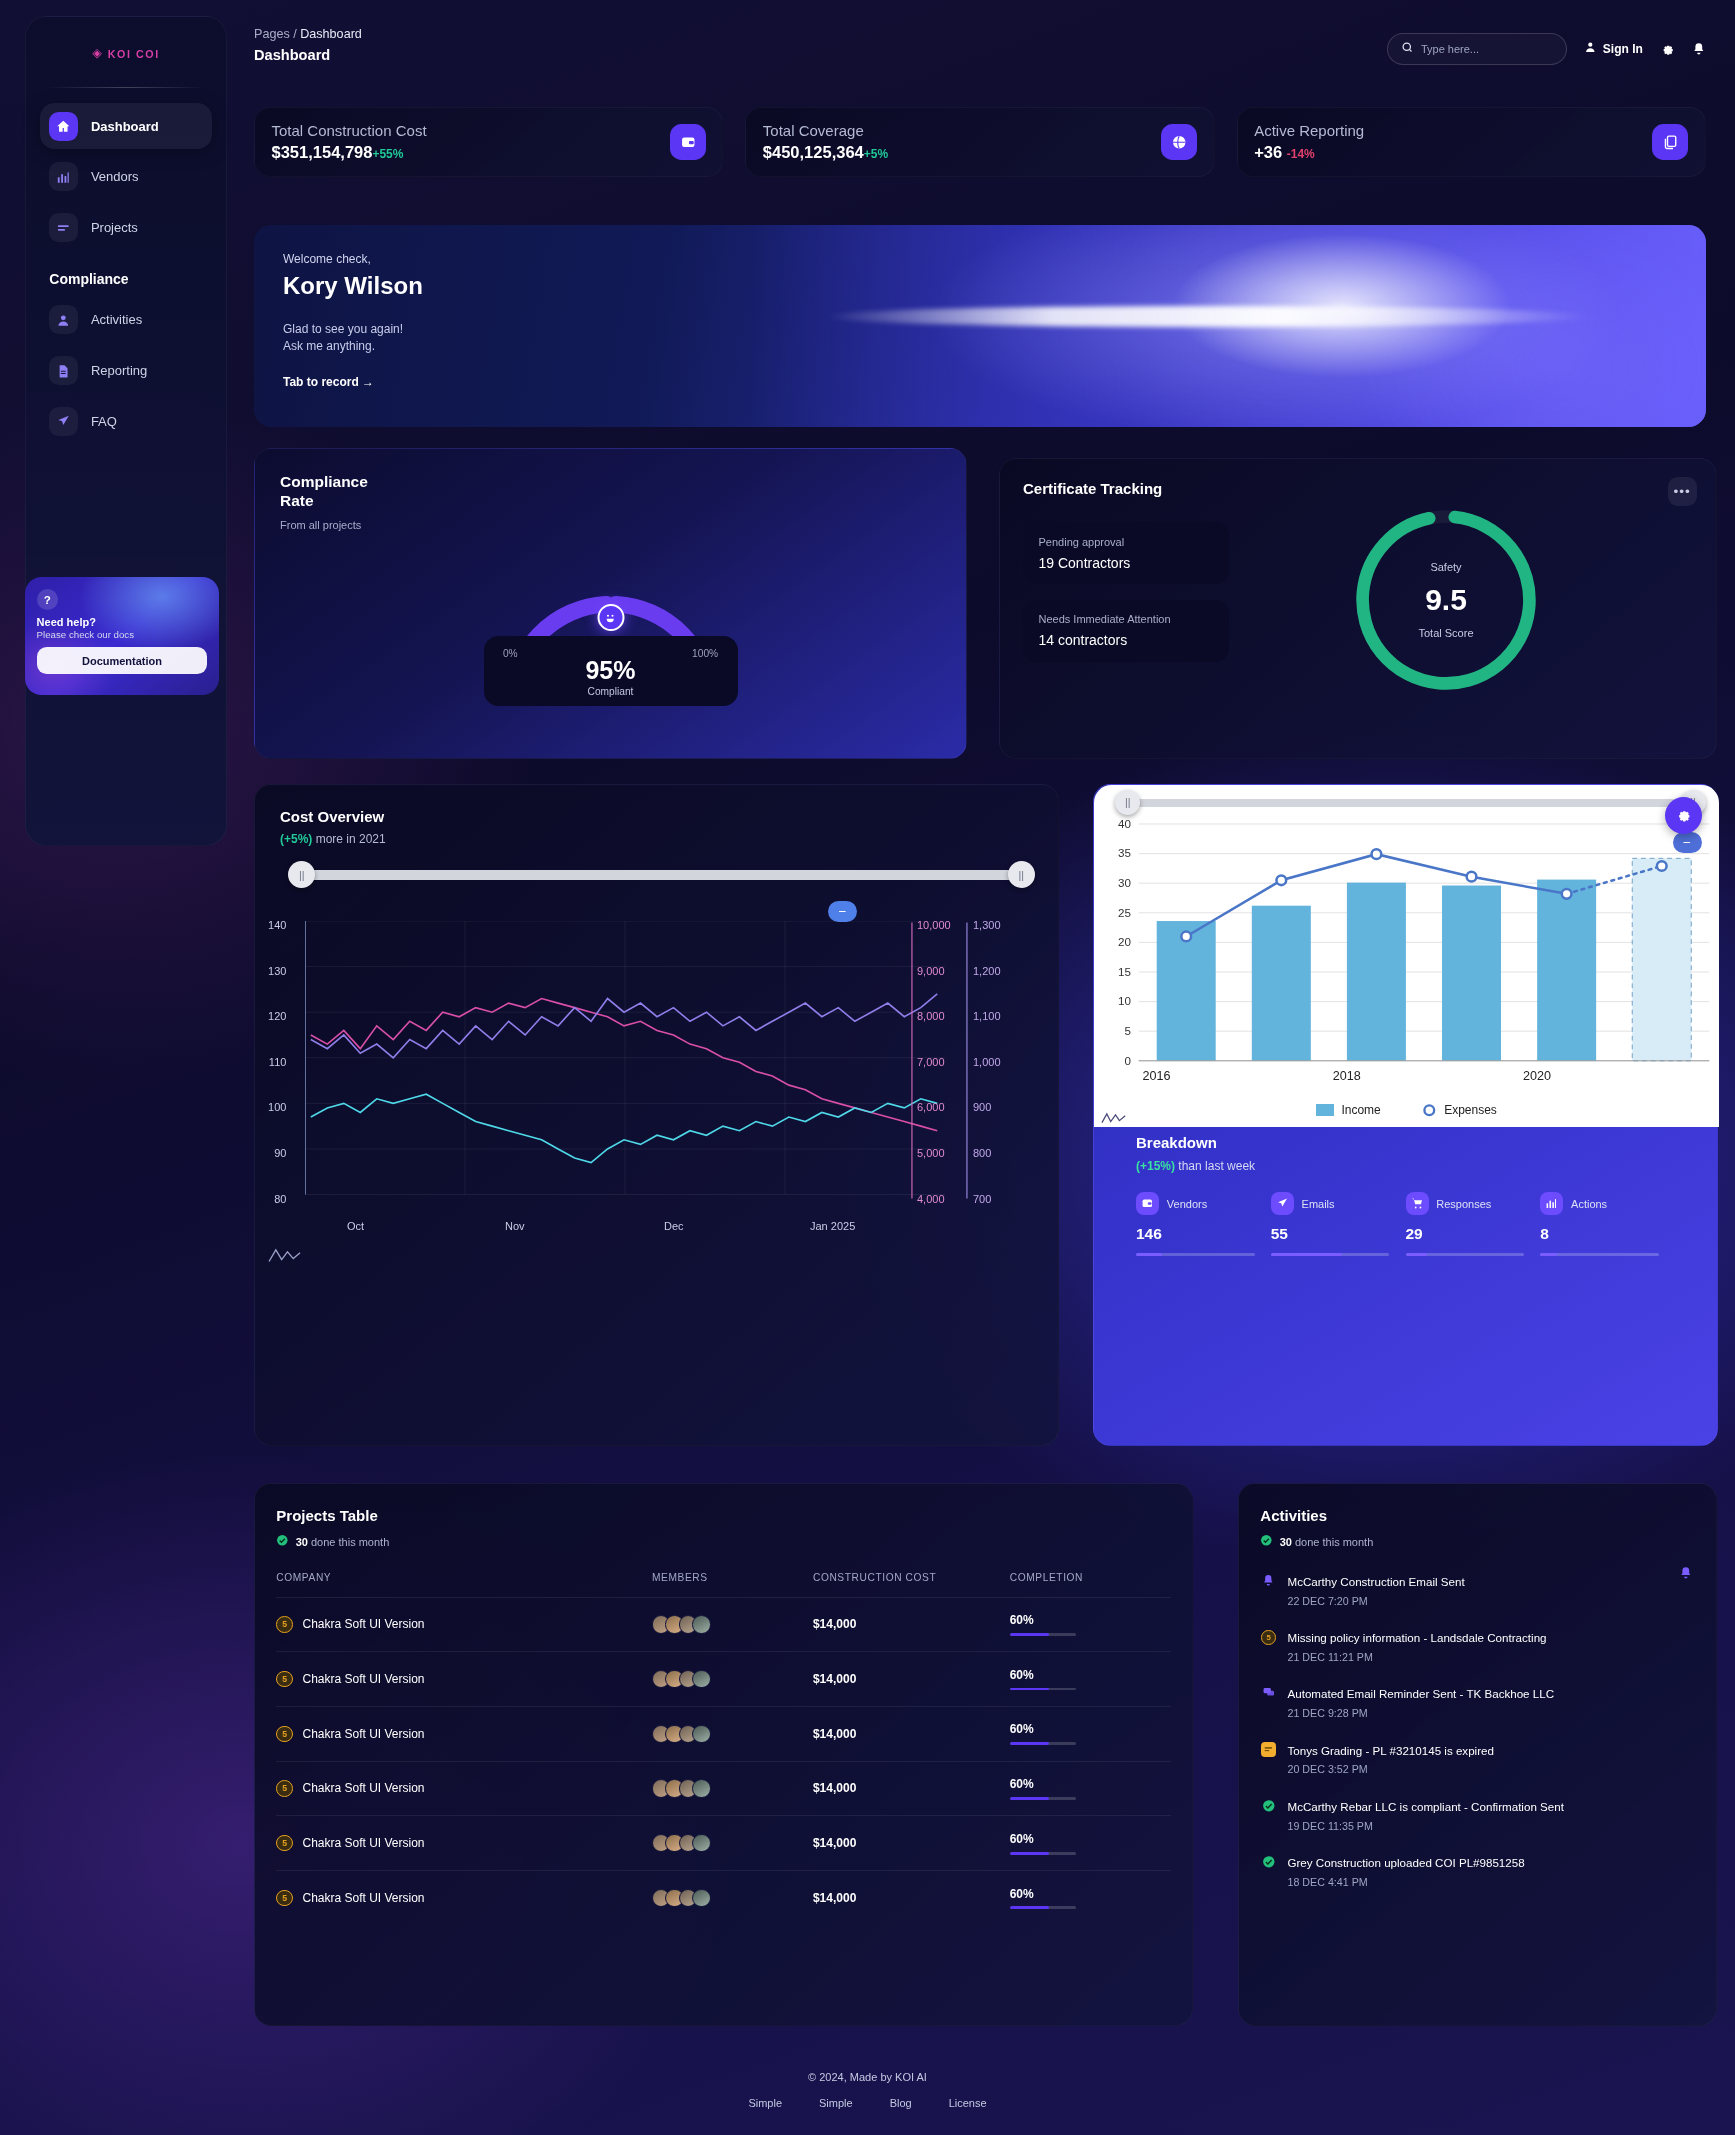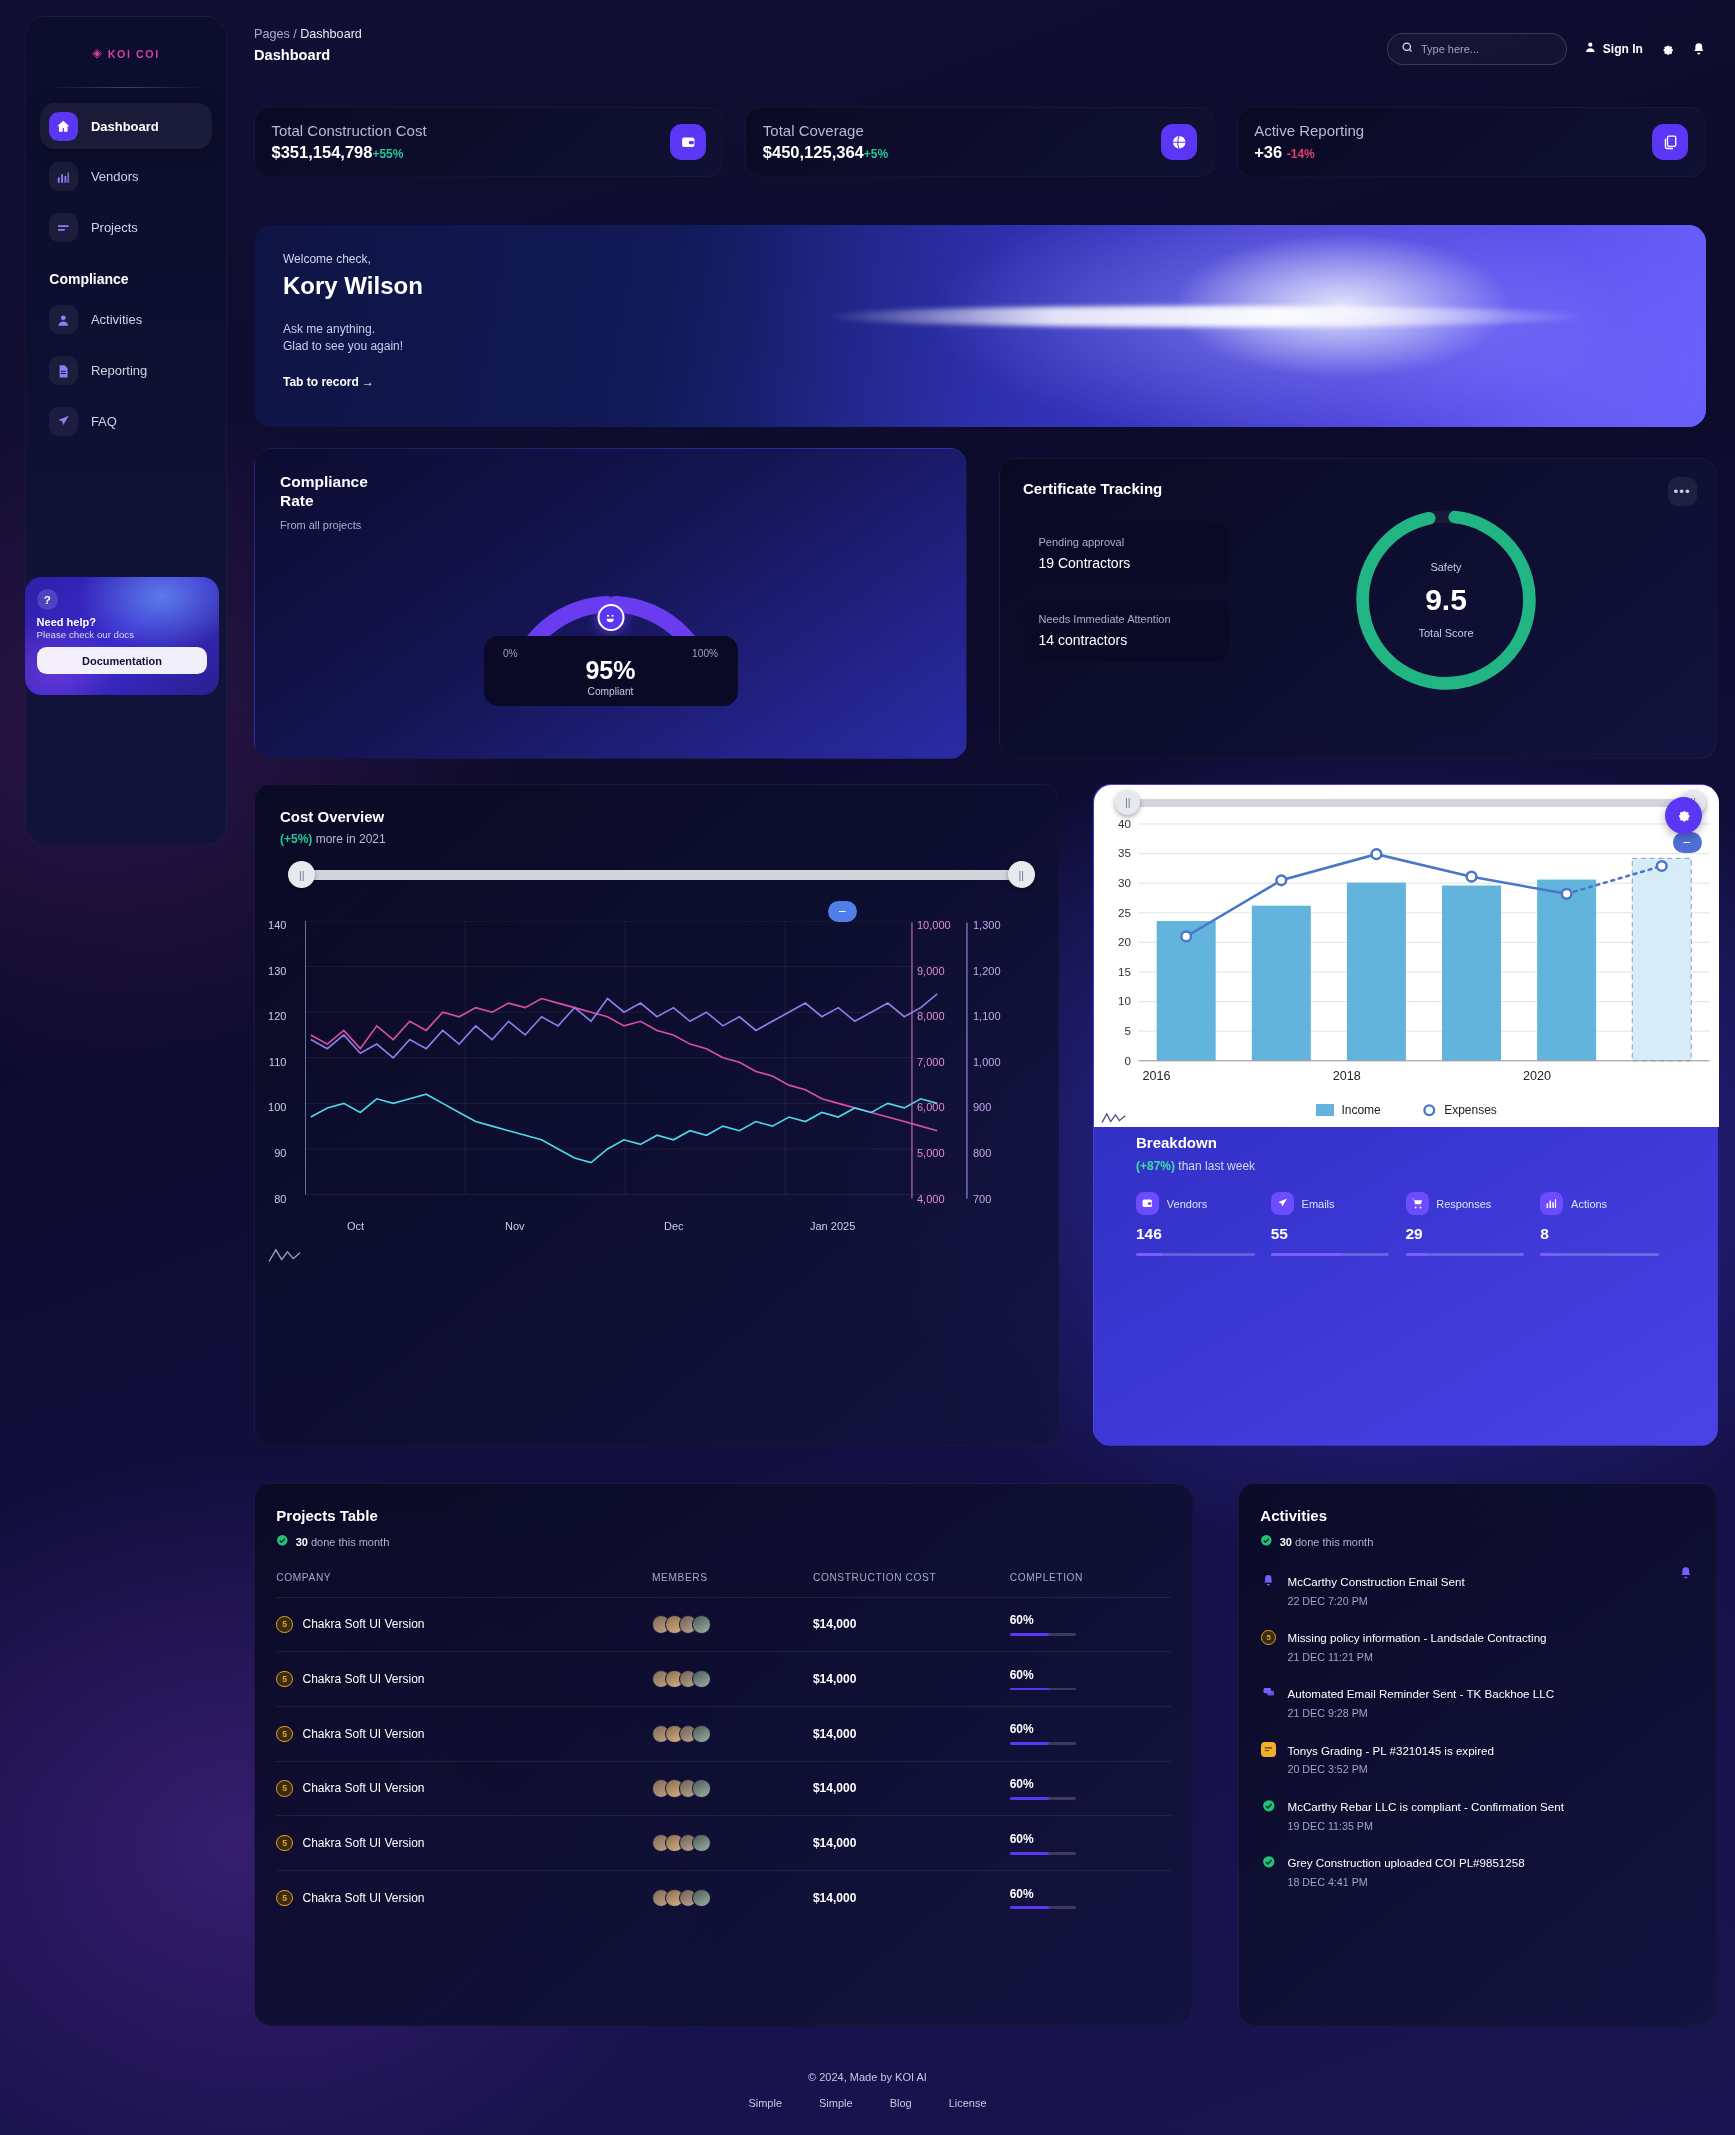--- a/index.html
+++ b/index.html
@@ -471,22 +471,22 @@
     </div>
   </div>
 </div>
 
 <div class="welcome">
   <div class="welcome-art"></div>
   <div class="welcome-inner">
     <div class="wb-hi">Welcome check,</div>
     <div class="wb-name">Kory Wilson</div>
     <div class="wb-line">
+      <div>Glad to see you again!</div>
       <div>Ask me anything.</div>
-      <div>Glad to see you again!</div>
     </div>
     <div class="wb-cta">Tab to record  →</div>
   </div>
 </div>
 
 <div class="panel" id="compliance-rate">
   <div class="panel-title ct">Compliance</div>
   <div class="panel-title ct">Rate</div>
   <div class="cr-sub">From all projects</div>
 
@@ -692,21 +692,21 @@
       </span>
     </div>
     <svg width="33" height="15.5" style="position:absolute;left:5.8px;bottom:1.9px" viewBox="0 0 34 16">
       <path d="M2 13 L7 4 L11 12 L16 5 L20 11 L26 6" fill="none" stroke="#4a4a7a" stroke-width="1.3"></path>
     </svg>
   </div>
 
   <div class="breakdown">
     <div class="bd-title">Breakdown</div>
     <div class="bd-sub">
-      <span class="pos">(+87%)</span><span class="rest"> than last week</span>
+      <span class="pos">(+15%)</span><span class="rest"> than last week</span>
     </div>
     <div class="bd-row" id="breakdown-row">
       <div class="bd-col">
         <div class="bd-head">
           <span class="bd-ico">
               <svg width="12.6" height="12.6" viewBox="0 0 24 24" fill="#fff">
                 <rect x="3" y="5" width="18" height="14" rx="3"></rect>
                 <rect x="13" y="10" width="7" height="5" rx="1.5" fill="#6d4bff"></rect>
               </svg>
             </span>

